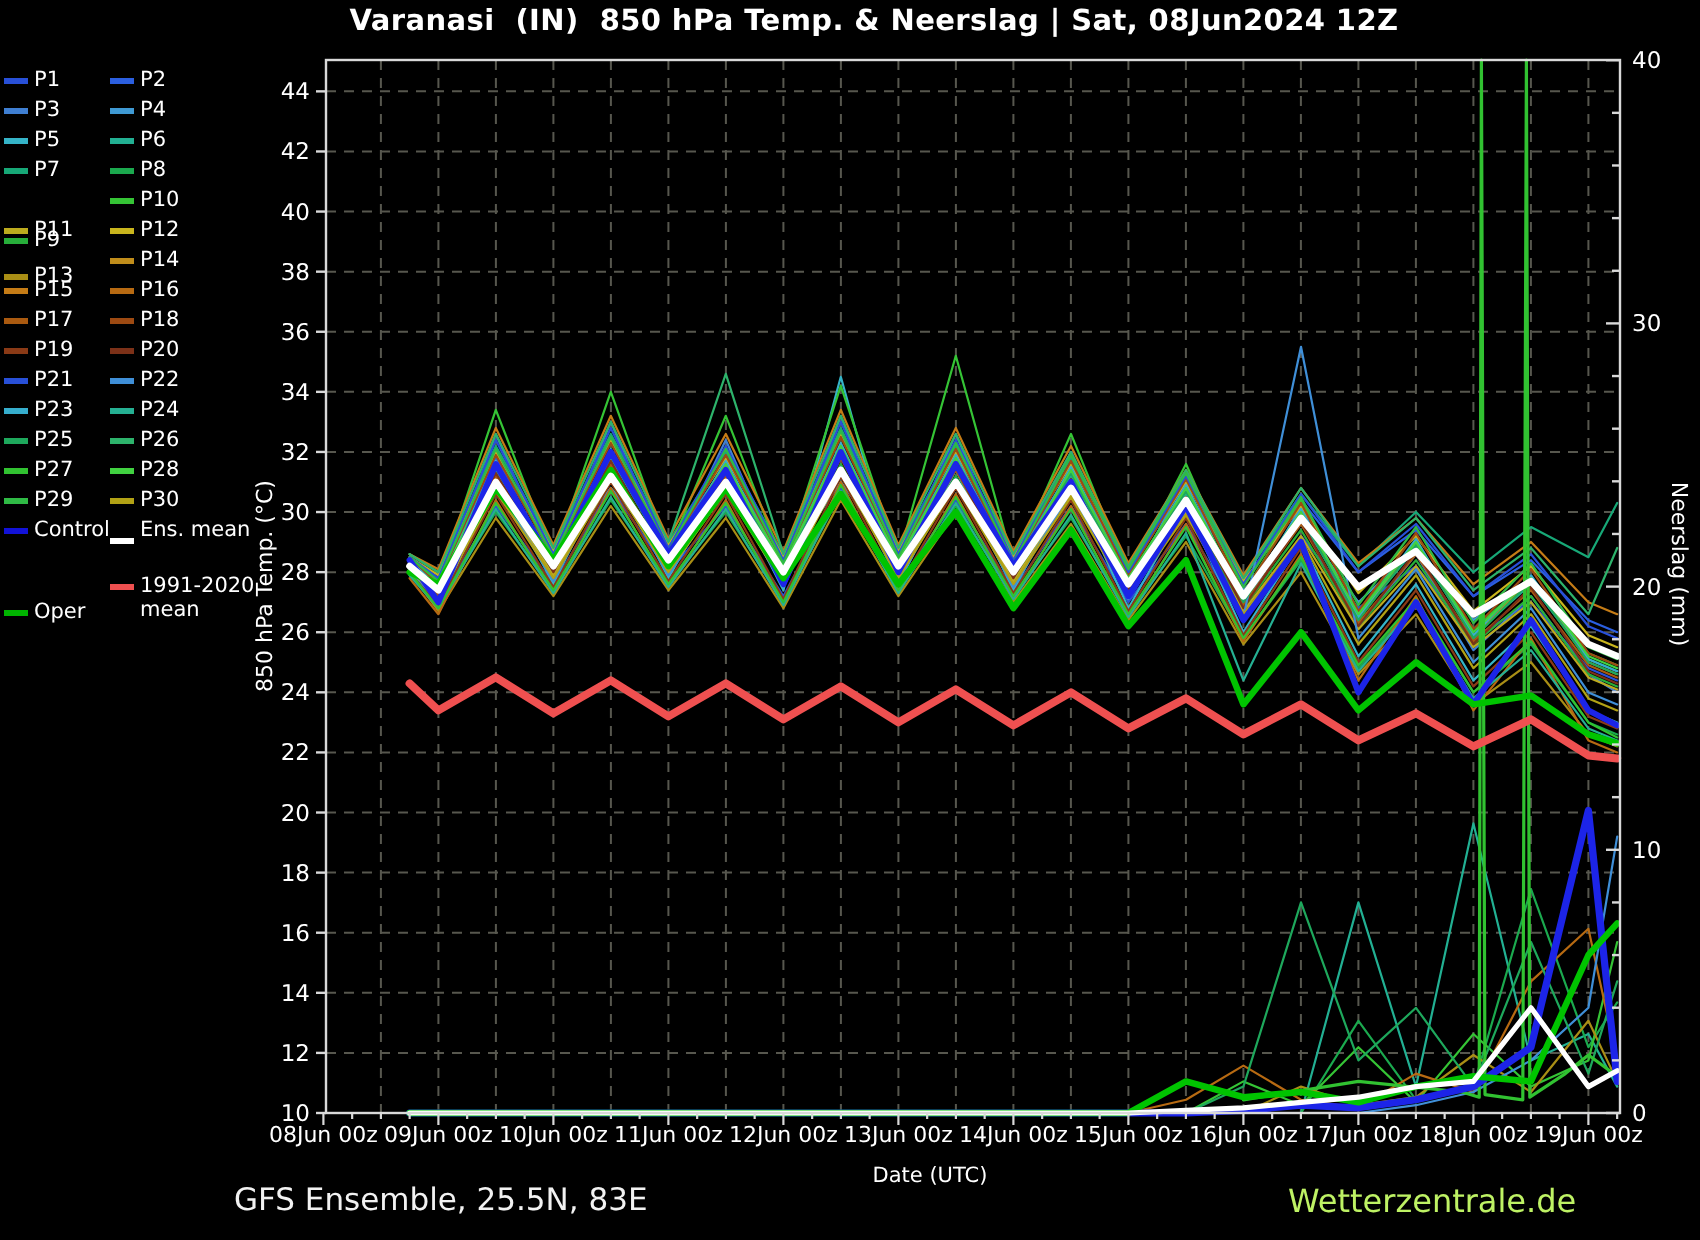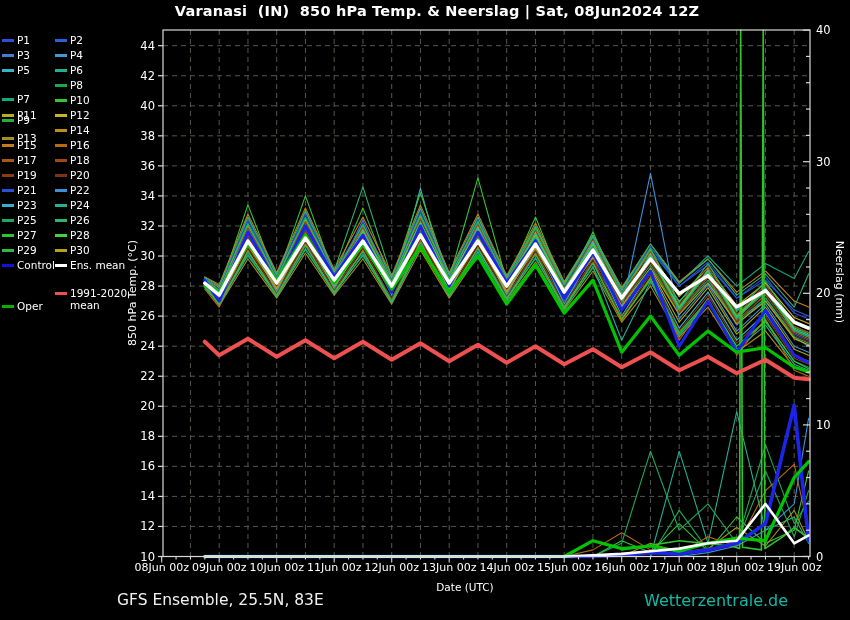--- a/index.html
+++ b/index.html
@@ -8,21 +8,21 @@
   .title{position:absolute;left:437px;top:3px;transform:translateX(-50%);
          color:#fff;font-size:14.5px;font-weight:bold;white-space:pre;letter-spacing:.2px;}
   svg{position:absolute;left:0;top:0;}
   svg text{fill:#fff;font-family:"DejaVu Sans","Liberation Sans",sans-serif;}
   .legend{position:absolute;left:0;top:0;width:163px;height:620px;text-decoration:underline;}
   .li{position:absolute;height:13px;display:flex;align-items:center;}
   .sw{display:inline-block;width:12px;height:2.6px;margin-right:3px;flex:0 0 auto;}
   .lb{color:#fff;font-size:10.5px;line-height:13px;white-space:pre;}
   .lb2{position:absolute;color:#fff;font-size:10.5px;}
   .footer-left{position:absolute;left:117px;top:591px;color:#f2f2f2;font-size:15.5px;}
-  .footer-right{position:absolute;left:644px;top:591px;color:#14b8a6;font-size:16px;}
+  .footer-right{position:absolute;left:644px;top:591px;color:#bef264;font-size:16px;}
 </style>
 </head>
 <body>
 
 <div class="stage">
   <div class="title">Varanasi  (IN)  850 hPa Temp. &amp; Neerslag | Sat, 08Jun2024 12Z</div>
   <svg id="chart" width="850" height="620">
       <g>
         <line x1="190.45" y1="30" x2="190.45" y2="556.5" stroke="#57574e" stroke-width="1" stroke-dasharray="5 4"></line>
         <line x1="219.2" y1="30" x2="219.2" y2="556.5" stroke="#57574e" stroke-width="1" stroke-dasharray="5 4"></line>
@@ -260,21 +260,21 @@
         <span class="lb">P4</span>
       </div>
       <div class="li" style="left: 2px; top: 64px;">
         <span class="sw" style="background: rgb(53, 180, 200);"></span>
         <span class="lb">P5</span>
       </div>
       <div class="li" style="left: 55px; top: 64px;">
         <span class="sw" style="background: rgb(34, 176, 147);"></span>
         <span class="lb">P6</span>
       </div>
-      <div class="li" style="left: 2px; top: 93px;">
+      <div class="li" style="left: 2px; top: 79px;">
         <span class="sw" style="background: rgb(23, 168, 119);"></span>
         <span class="lb">P7</span>
       </div>
       <div class="li" style="left: 55px; top: 79px;">
         <span class="sw" style="background: rgb(27, 169, 78);"></span>
         <span class="lb">P8</span>
       </div>
       <div class="li" style="left: 2px; top: 94px; margin-top: 20px;">
         <span class="sw" style="background: rgb(39, 174, 58);"></span>
         <span class="lb">P9</span>
@@ -360,21 +360,21 @@
         <span class="lb">P29</span>
       </div>
       <div class="li" style="left: 55px; top: 244px;">
         <span class="sw" style="background: rgb(178, 162, 21);"></span>
         <span class="lb">P30</span>
       </div>
       <div class="li" style="left: 2px; top: 259px;">
         <span class="sw" style="background: rgb(18, 18, 216);"></span>
         <span class="lb">Control</span>
       </div>
-      <div class="li" style="left: 55px; top: 259px;">
+      <div class="li" style="left: 55px; top: 259px; align-items: flex-end;">
         <span class="sw" style="background: rgb(255, 255, 255);"></span>
         <span class="lb">Ens. mean</span>
       </div>
       <div class="li" style="left: 55px; top: 287px;">
         <span class="sw" style="background: rgb(239, 80, 80);"></span>
         <span class="lb">1991-2020</span>
       </div>
       <div class="lb2" style="left: 70px; top: 299px;">mean</div>
       <div class="li" style="left: 2px; top: 300px;">
         <span class="sw" style="background: rgb(0, 180, 0);"></span>

